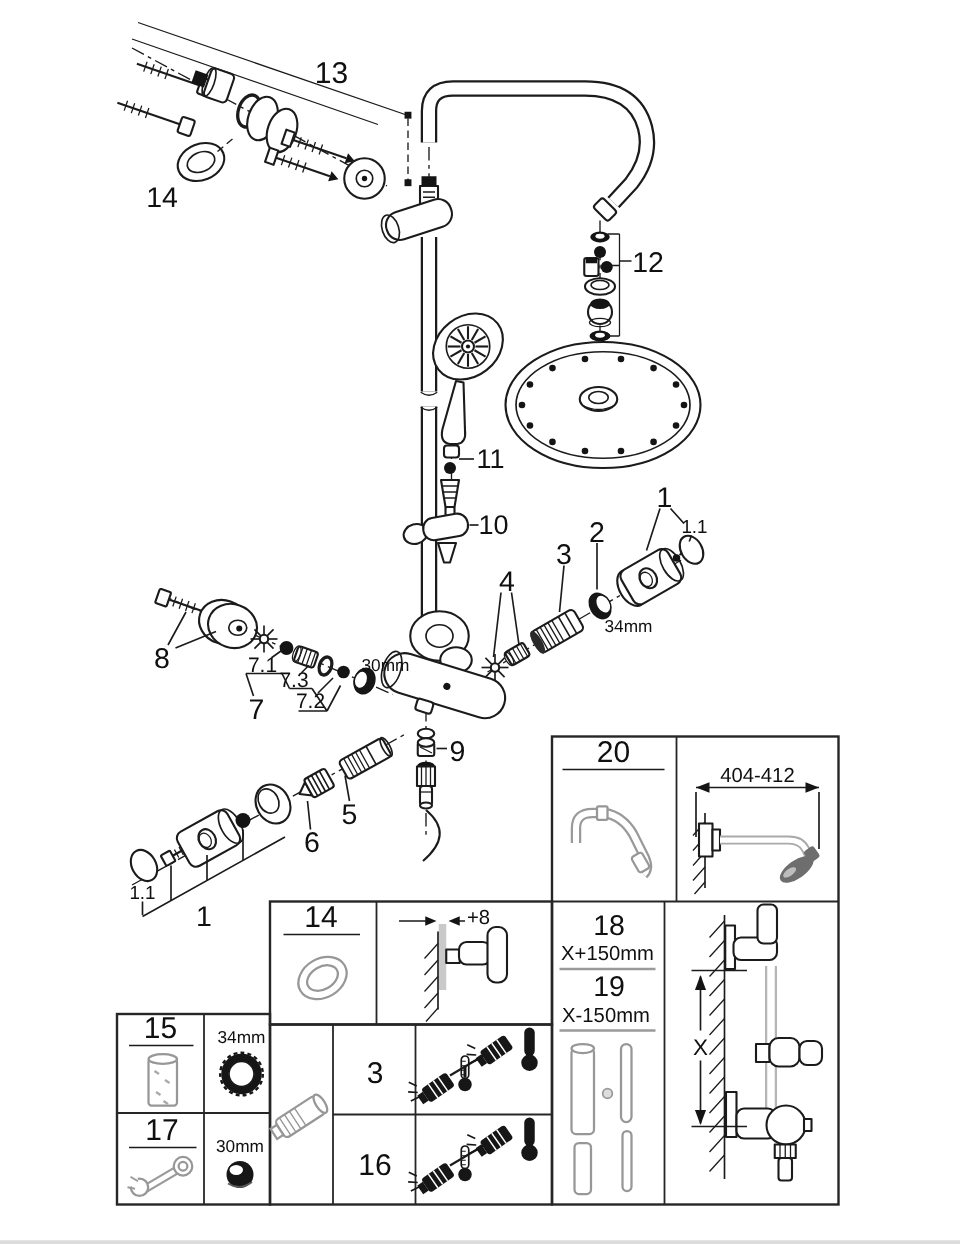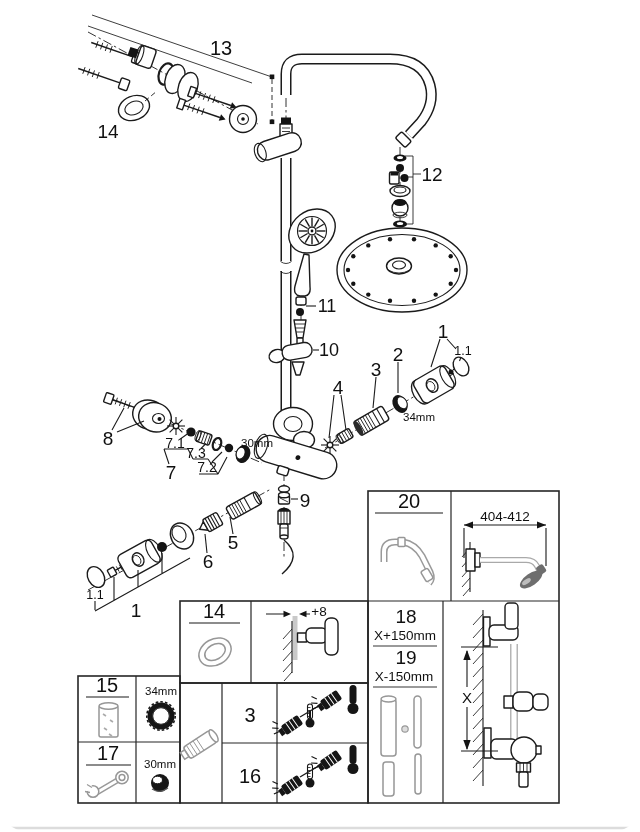--- a/index.html
+++ b/index.html
@@ -1,16 +1,16 @@
 <!DOCTYPE html>
 <html><head>
 <meta charset="utf-8">
 <style>
   html,body{margin:0;padding:0;background:#fff;}
-  .page{position:relative;width:640px;height:832px;background:#fff;overflow:hidden;border-radius:28px;}
+  .page{position:relative;width:640px;height:832px;background:#fff;overflow:hidden;}
   svg{display:block;}
   svg text{font-family:"Liberation Sans","DejaVu Sans",sans-serif;fill:#101010;text-anchor:middle;}
   .t20{font-size:20px}.t19{font-size:19px}.t18{font-size:18px}
   .t15{font-size:15px}.t14{font-size:14px}.t13{font-size:13.5px}
   .t12{font-size:12.5px}.t11{font-size:11.5px}
   .k{fill:none;stroke:#1b1b1b;stroke-width:1.4;stroke-linejoin:round}
   .kf{fill:#fff;stroke:#1b1b1b;stroke-width:1.4;stroke-linejoin:round}
   .kb{fill:#141414;stroke:none}
   .thin{stroke-width:0.85}.med{stroke-width:1.1}.sw2{stroke-width:2.2}
   .dd{fill:none;stroke:#1b1b1b;stroke-width:0.9;stroke-dasharray:9 3 2.5 3}

